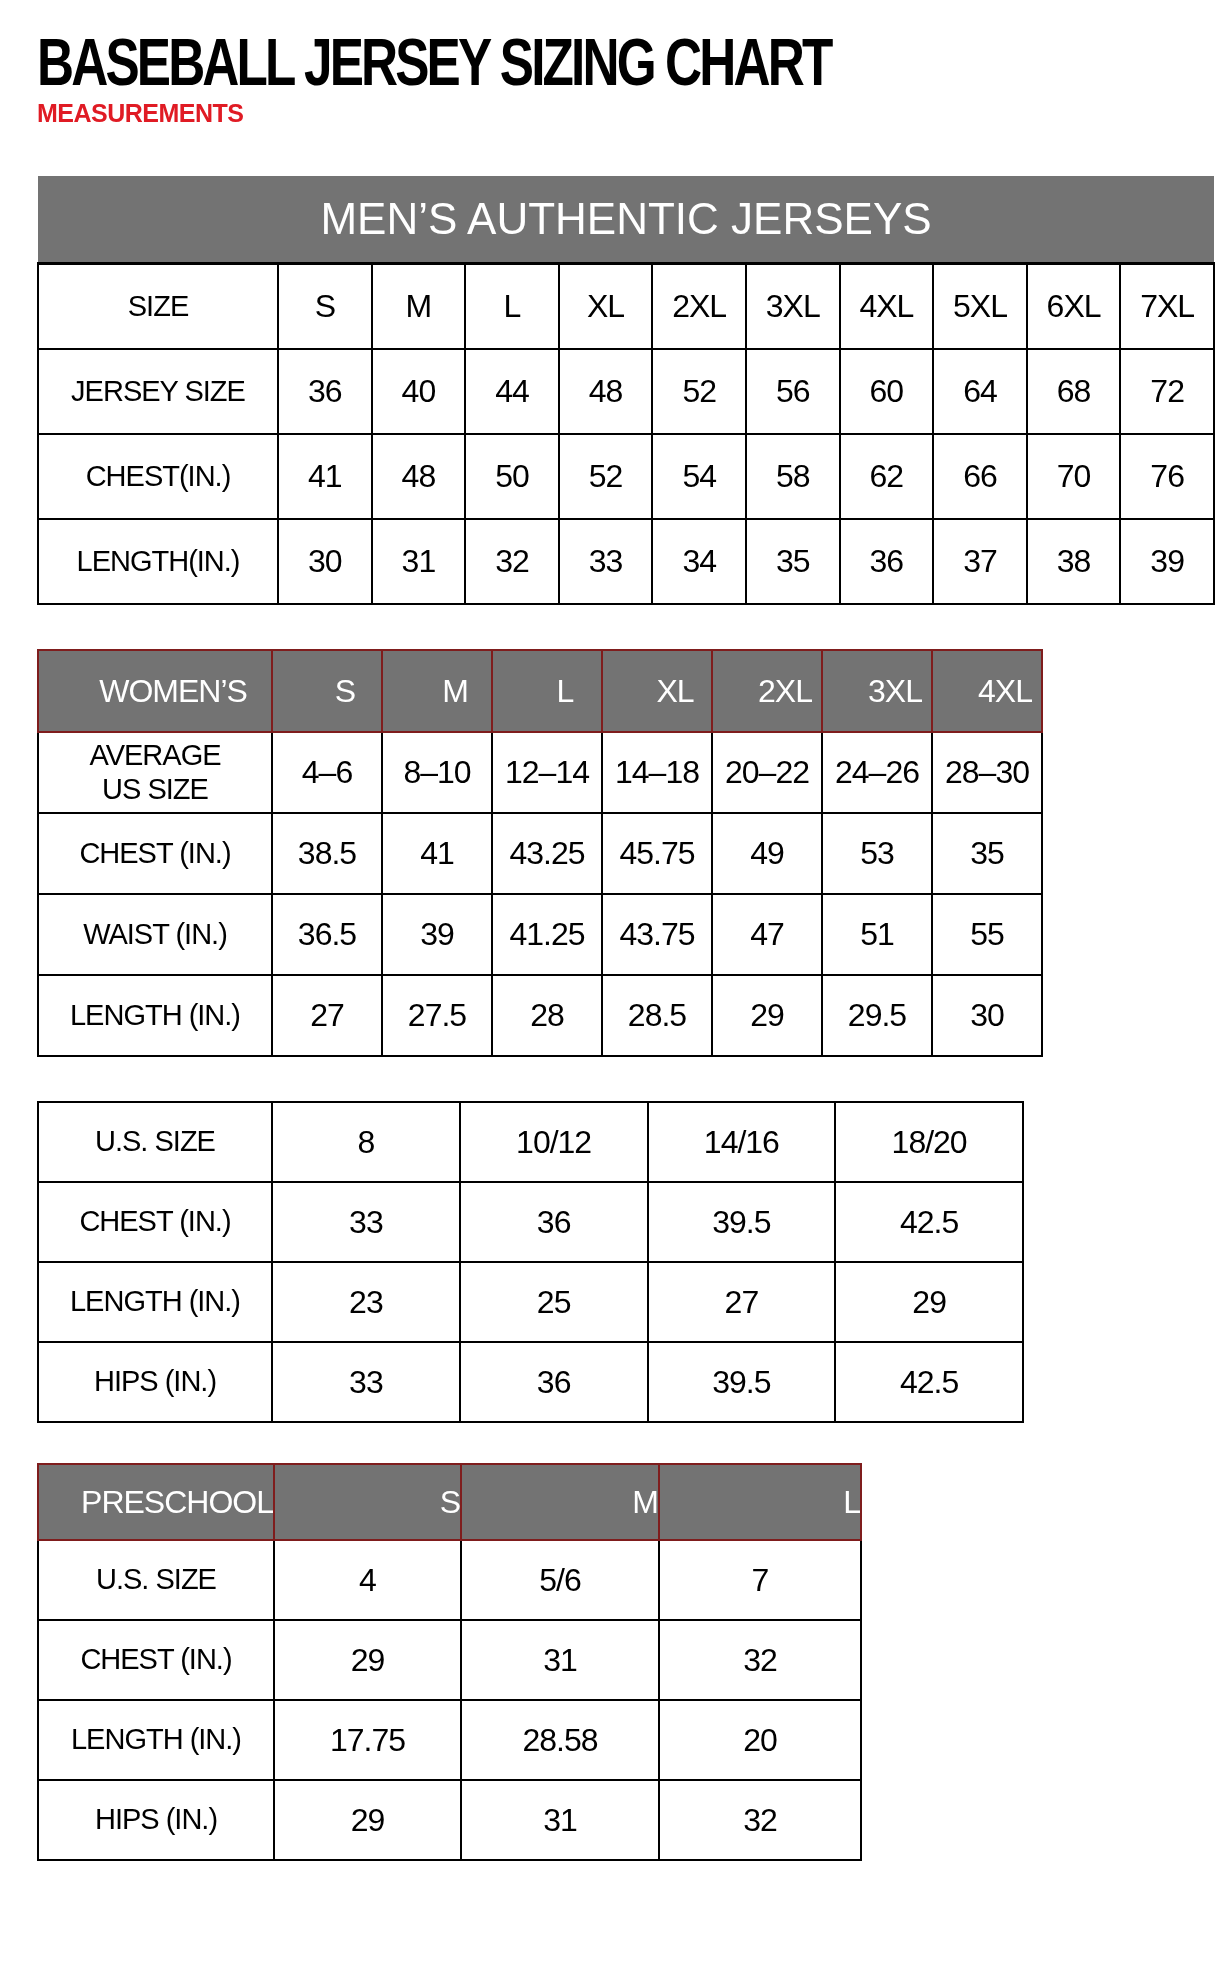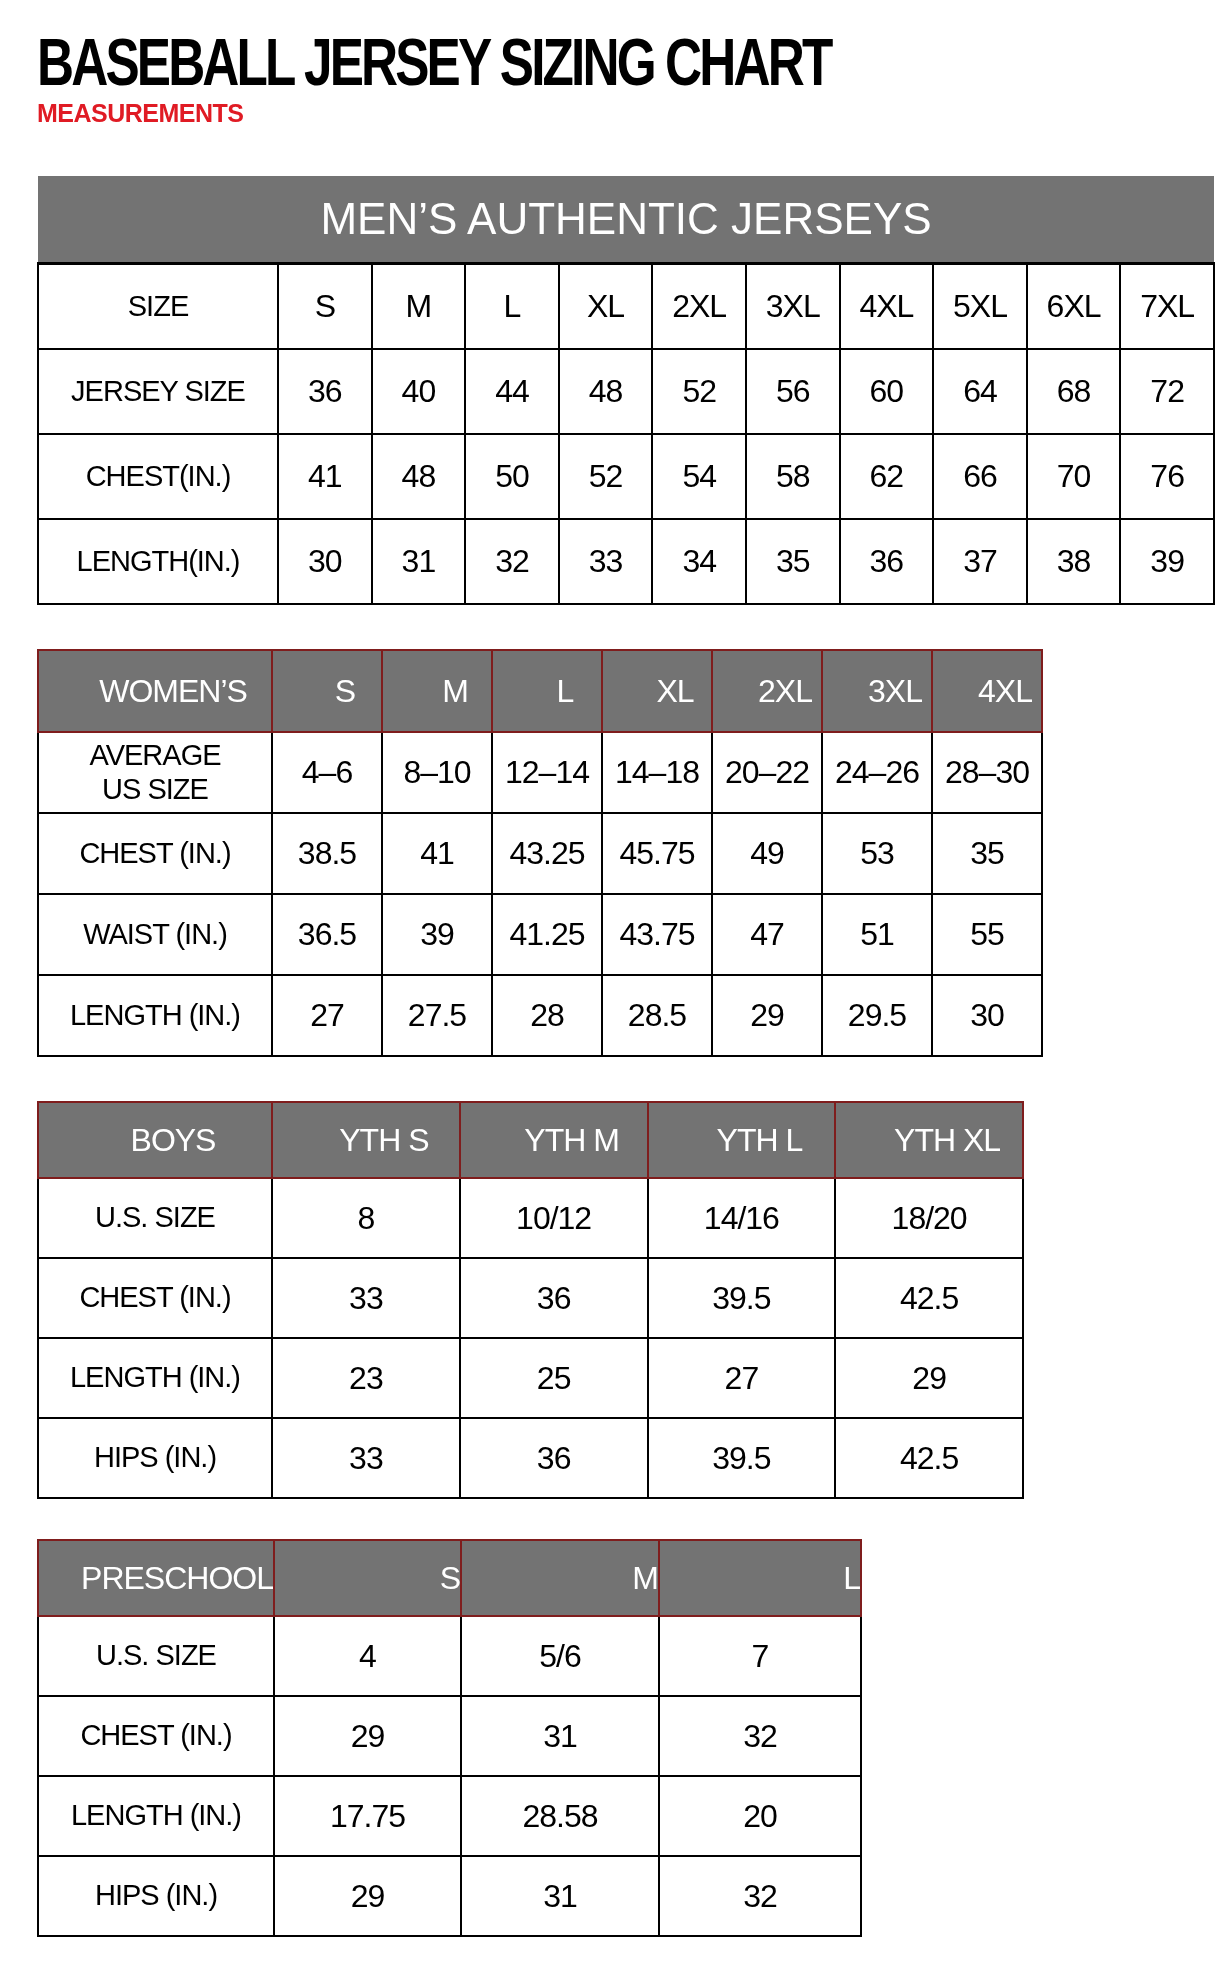--- a/index.html
+++ b/index.html
@@ -177,27 +177,20 @@
         </tr>
     </tbody>
   </table>
 
   <table class="boys">
     <colgroup>
       <col style="width:234px">
       <col span="4" style="width:187.75px">
     </colgroup>
     <tbody>
-      <tr class="ghead">
-          <td style="background: rgb(115, 115, 115); color: rgb(255, 255, 255);">BOYS</td>
-          <td style="background: rgb(115, 115, 115); color: rgb(255, 255, 255);">YTH S</td>
-          <td style="background: rgb(115, 115, 115); color: rgb(255, 255, 255);">YTH M</td>
-          <td style="background: rgb(115, 115, 115); color: rgb(255, 255, 255);">YTH L</td>
-          <td style="background: rgb(115, 115, 115); color: rgb(255, 255, 255);">YTH XL</td>
-        </tr>
       <tr>
         <th class="lbl">U.S. SIZE</th>
       <td>8</td>
           <td>10/12</td>
           <td>14/16</td>
           <td>18/20</td>
         </tr>
       <tr>
         <th class="lbl">CHEST (IN.)</th>
       <td>33</td>

